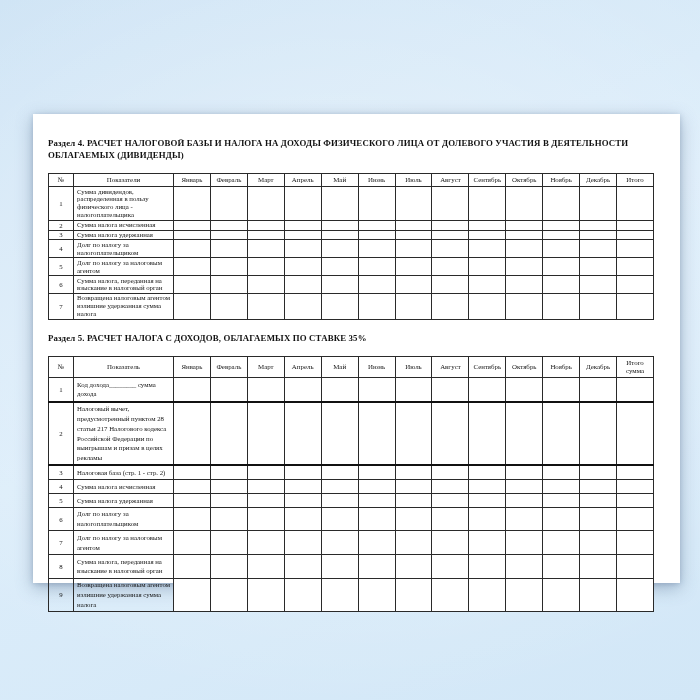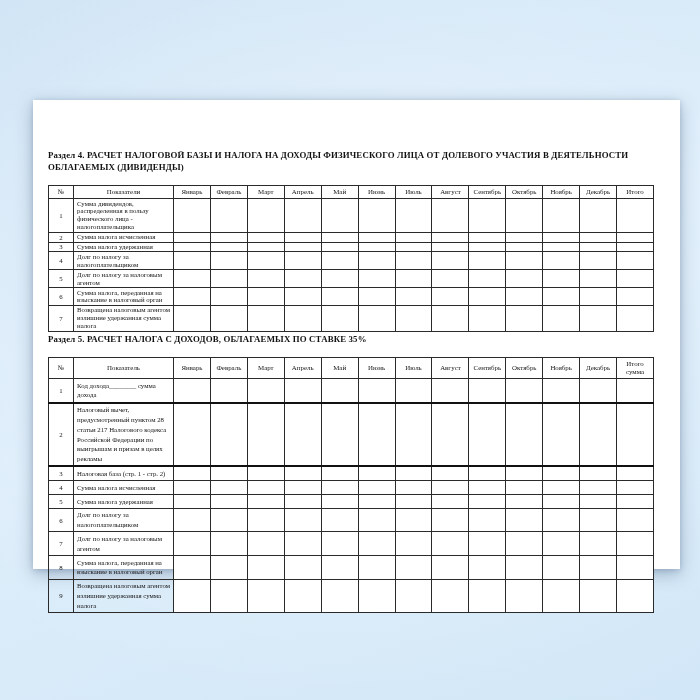--- a/index.html
+++ b/index.html
@@ -7,36 +7,36 @@
   body {
     position: relative;
     font-family: "Liberation Serif", "DejaVu Serif", serif;
     background-color: #d6e9f8;
     background-image:
       radial-gradient(130% 95% at 50% 42%, rgba(255,255,255,0.40) 0%, rgba(255,255,255,0.0) 62%),
       linear-gradient(155deg, #cfe4f5 0%, #dcedfa 48%, #d2e7f7 100%);
   }
   .paper {
     position: absolute;
-    left: 33px; top: 100px;
+    left: 33px; top: 114px;
     width: 647px; height: 469px;
     background: #ffffff;
     box-shadow: 0 5px 16px rgba(88,114,146,0.45), 0 1px 5px rgba(88,114,146,0.30);
-    padding: 50px 27px 0 15px;
+    padding: 24px 27px 0 15px;
     color: #151515;
   }
   .section-title {
     font-weight: bold;
     font-size: 8.8px;
     line-height: 11.5px;
     letter-spacing: 0.15px;
     color: #111;
   }
   .title-gap { margin-bottom: 12px; }
-  .title-top-gap { margin-top: 2px; }
+  .title-top-gap { margin-top: 13px; }
   table.form-table {
     border-collapse: collapse;
     table-layout: fixed;
     width: 606px;
     border: 1.4px solid #1a1a1a;
   }
   table.form-table th, table.form-table td {
     border: 1px solid #2a2a2a;
     font-weight: normal;
     overflow: hidden;

